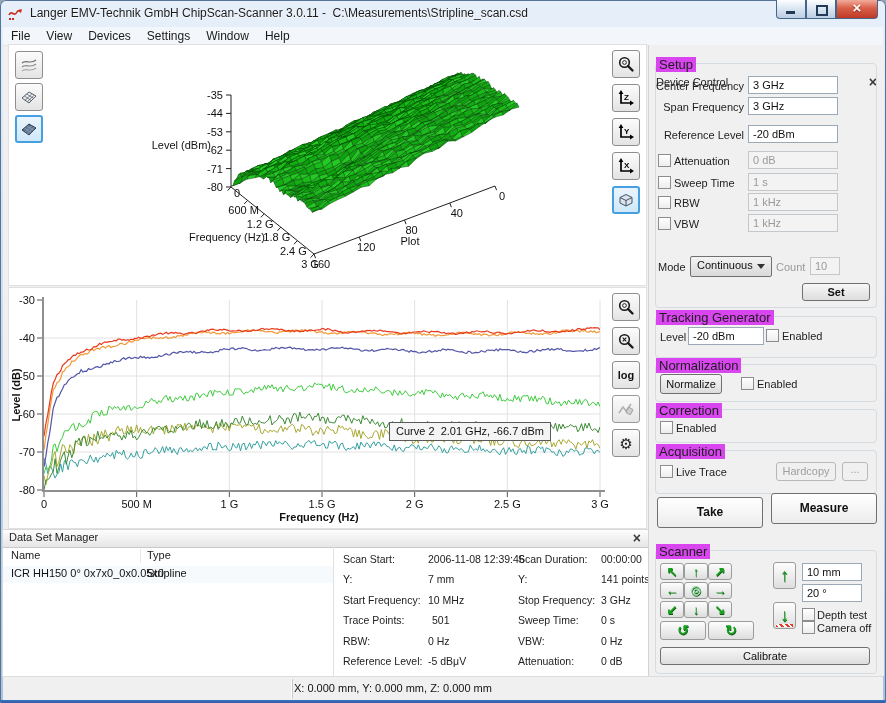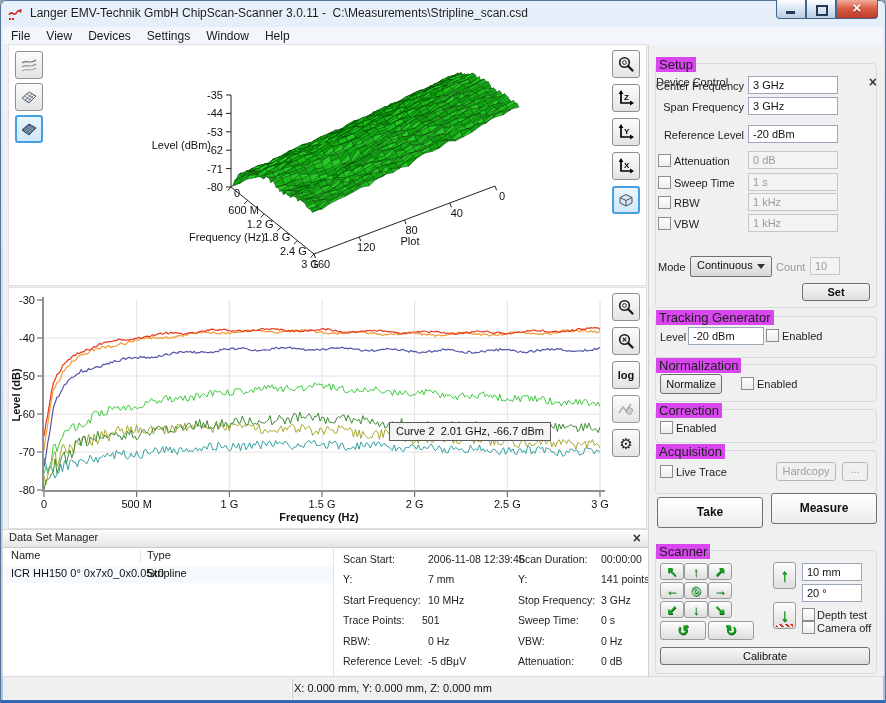--- a/index.html
+++ b/index.html
@@ -1518,21 +1518,21 @@
         <span class="info-item" style="left: 268px; top: 6px;">00:00:00</span>
         <span class="info-item" style="left: 10px; top: 26.4px;">Y:</span>
         <span class="info-item" style="left: 95px; top: 26.4px;">7 mm</span>
         <span class="info-item" style="left: 185px; top: 26.4px;">Y:</span>
         <span class="info-item" style="left: 268px; top: 26.4px;">141 points</span>
         <span class="info-item" style="left: 10px; top: 46.8px;">Start Frequency:</span>
         <span class="info-item" style="left: 95px; top: 46.8px;">10 MHz</span>
         <span class="info-item" style="left: 185px; top: 46.8px;">Stop Frequency:</span>
         <span class="info-item" style="left: 268px; top: 46.8px;">3 GHz</span>
         <span class="info-item" style="left: 10px; top: 67.2px;">Trace Points:</span>
-        <span class="info-item" style="left: 89px; top: 67.2px;">501</span>
+        <span class="info-item" style="left: 99px; top: 67.2px;">501</span>
         <span class="info-item" style="left: 185px; top: 67.2px;">Sweep Time:</span>
         <span class="info-item" style="left: 268px; top: 67.2px;">0 s</span>
         <span class="info-item" style="left: 10px; top: 87.6px;">RBW:</span>
         <span class="info-item" style="left: 95px; top: 87.6px;">0 Hz</span>
         <span class="info-item" style="left: 185px; top: 87.6px;">VBW:</span>
         <span class="info-item" style="left: 268px; top: 87.6px;">0 Hz</span>
         <span class="info-item" style="left: 10px; top: 108px;">Reference Level:</span>
         <span class="info-item" style="left: 95px; top: 108px;">-5 dBμV</span>
         <span class="info-item" style="left: 185px; top: 108px;">Attenuation:</span>
         <span class="info-item" style="left: 268px; top: 108px;">0 dB</span>

